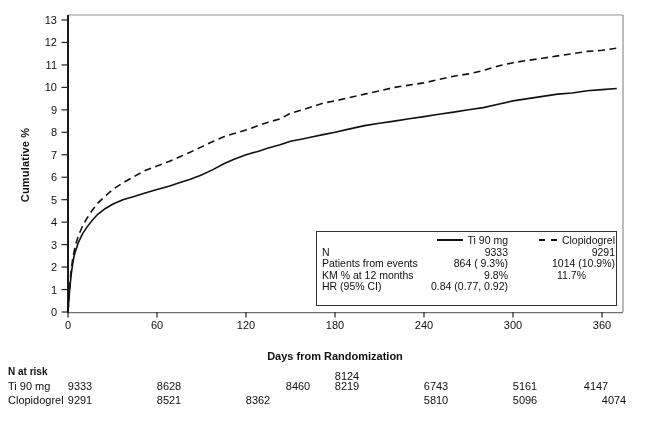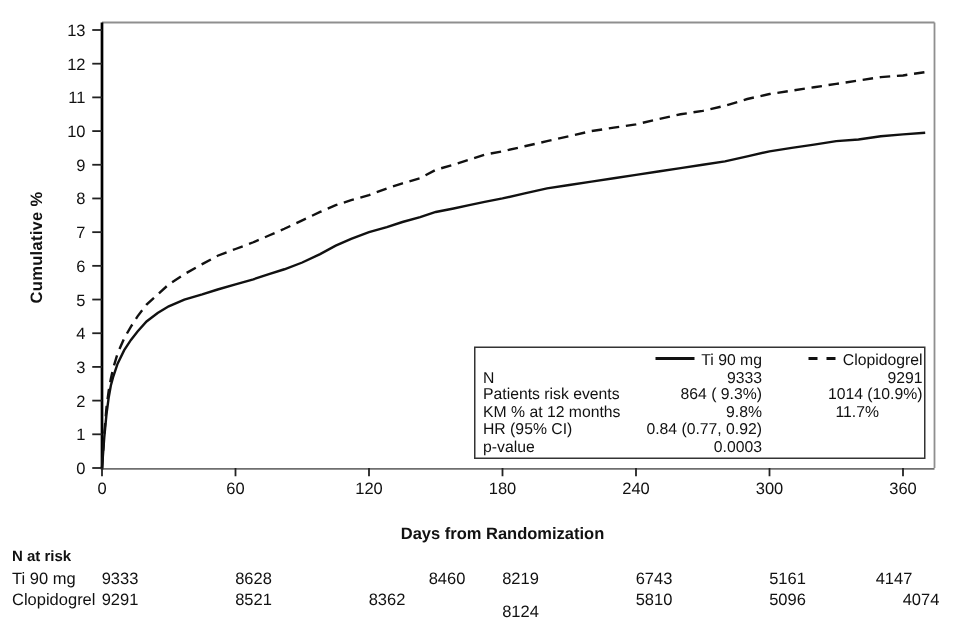--- a/index.html
+++ b/index.html
@@ -125,37 +125,32 @@
       <span class="lab"></span>
       <span class="ti"><span class="key-solid"></span><span>Ti 90 mg</span></span>
       <span class="cl"><span class="key-dashed"></span><span>Clopidogrel</span></span>
     </div>
     <div class="stats-row">
       <span class="lab">N</span>
       <span class="ti">9333</span>
       <span class="cl">9291</span>
     </div>
     <div class="stats-row">
-      <span class="lab">Patients risk events</span>
+      <span class="lab">Patients from events</span>
       <span class="ti">864 ( 9.3%)</span>
       <span class="cl">1014 (10.9%)</span>
     </div>
     <div class="stats-row">
       <span class="lab">KM % at 12 months</span>
       <span class="ti">9.8%</span>
       <span class="cl pr">11.7%</span>
     </div>
     <div class="stats-row">
       <span class="lab">HR (95% CI)</span>
       <span class="ti">0.84 (0.77, 0.92)</span>
-      <span class="cl"></span>
-    </div>
-    <div class="stats-row">
-      <span class="lab">p-value</span>
-      <span class="ti">0.0003</span>
       <span class="cl"></span>
     </div>
   </div>
 
   <div class="x-axis-title">Days from Randomization</div>
 
   <div class="n-at-risk-title">N at risk</div>
 
   <div class="risk-label" style="top:380px">Ti 90 mg</div>
   <div class="risk-label" style="top:394px">Clopidogrel</div>
@@ -164,19 +159,19 @@
       <span class="risk-num" style="left: 80px; top: 380px;">9333</span>
       <span class="risk-num" style="left: 169px; top: 380px;">8628</span>
       <span class="risk-num" style="left: 258px; top: 380px; margin-left: 40px;">8460</span>
       <span class="risk-num" style="left: 347px; top: 380px;">8219</span>
       <span class="risk-num" style="left: 436px; top: 380px;">6743</span>
       <span class="risk-num" style="left: 525px; top: 380px;">5161</span>
       <span class="risk-num" style="left: 596px; top: 380px;">4147</span>
       <span class="risk-num" style="left: 80px; top: 394px;">9291</span>
       <span class="risk-num" style="left: 169px; top: 394px;">8521</span>
       <span class="risk-num" style="left: 258px; top: 394px;">8362</span>
-      <span class="risk-num" style="left: 347px; top: 402px; text-align: center;">8124</span>
+      <span class="risk-num" style="left: 347px; top: 370px; text-align: center;">8124</span>
       <span class="risk-num" style="left: 436px; top: 394px;">5810</span>
       <span class="risk-num" style="left: 525px; top: 394px;">5096</span>
       <span class="risk-num" style="left: 614px; top: 394px;">4074</span>
     </div>
 
 </div>
 
 </body></html>

